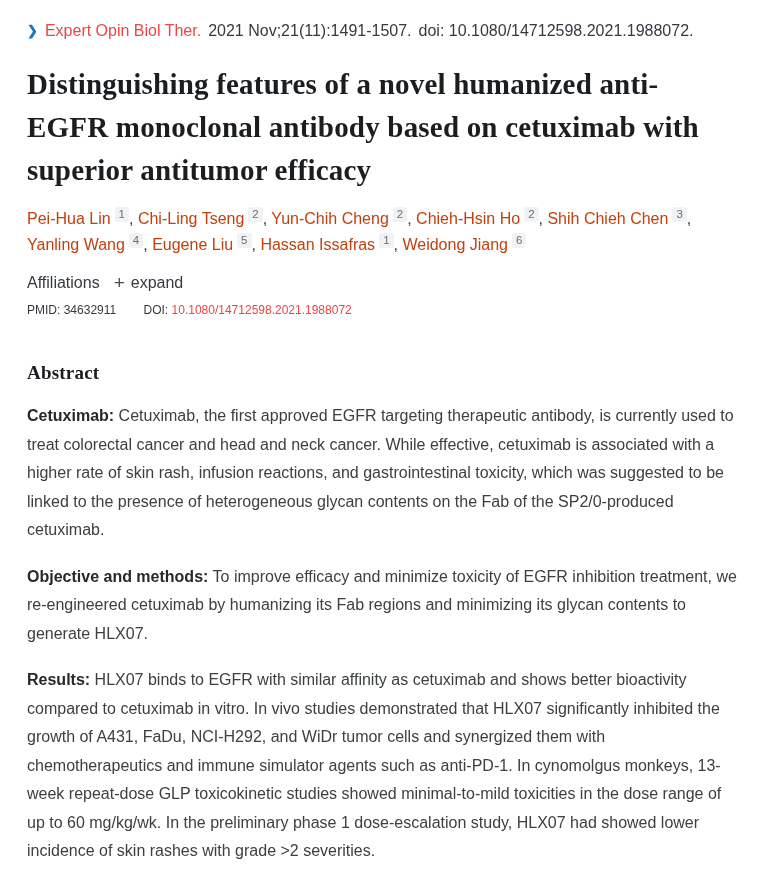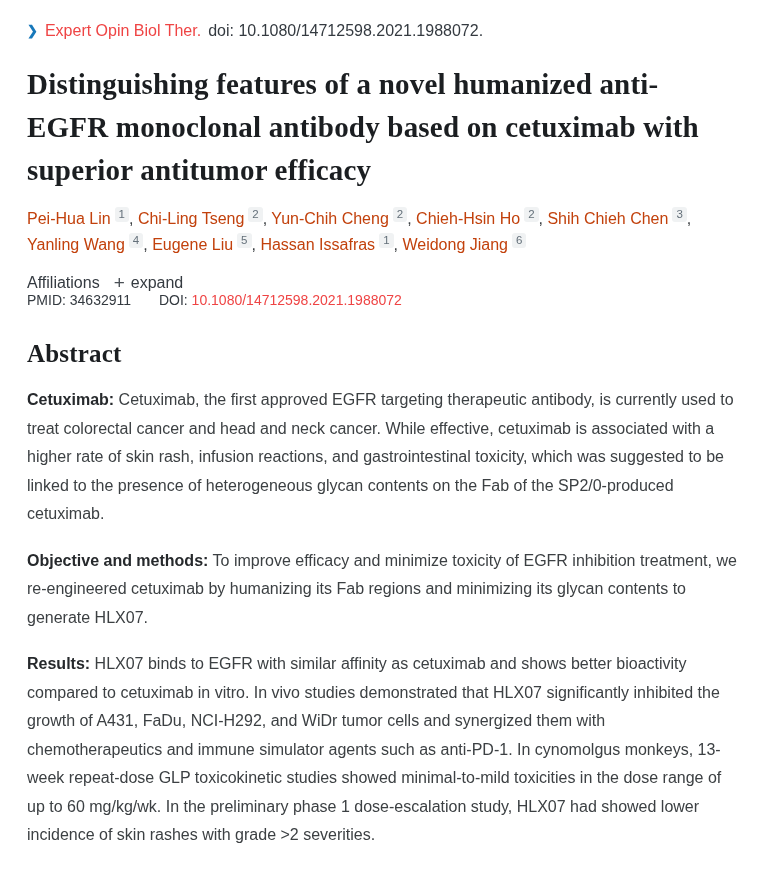--- a/index.html
+++ b/index.html
@@ -94,51 +94,53 @@
   }
   .plus-icon {
     font-size: 19px;
     font-weight: 400;
     color: #4a4f55;
     line-height: 16px;
   }
 
   
   .ids-row {
-    font-size: 14px;
+    margin-top: 11px;
+    font-size: 12px;
     color: #343a40;
   }
   .ids-row .doi-group { margin-left: 24px; }
 
   
   h2.abstract-heading {
     font-family: "Liberation Serif", "DejaVu Serif", serif;
-    font-size: 25px;
+    font-size: 19px;
     font-weight: 700;
     color: #1b1e21;
-    margin: 32px 0 0 0;
+    margin: 45px 0 0 0;
     letter-spacing: 0.2px;
   }
   .abstract p {
     font-size: 16px;
     line-height: 28.5px;
     margin: 18px 0 0 0;
     max-width: 717px;
     color: #3c4043;
   }
   .abstract p b { color: #26292c; }
 </style>
 </head>
 <body>
 
 <div class="page">
 
   <div class="citation-line">
     <span class="chevron">❯</span>
     <a class="link">Expert Opin Biol Ther.</a>
+    <span class="citation-meta">2021 Nov;21(11):1491-1507.</span>
     <span class="citation-meta">doi: 10.1080/14712598.2021.1988072.</span>
   </div>
 
   <h1 class="title">Distinguishing features of a novel humanized anti-EGFR monoclonal antibody based on cetuximab with superior antitumor efficacy</h1>
 
   <div class="authors"><a>Pei-Hua Lin</a><span class="aff-sup">1</span><span class="author-sep">, </span><a>Chi-Ling Tseng</a><span class="aff-sup">2</span><span class="author-sep">, </span><a>Yun-Chih Cheng</a><span class="aff-sup">2</span><span class="author-sep">, </span><a>Chieh-Hsin Ho</a><span class="aff-sup">2</span><span class="author-sep">, </span><a>Shih Chieh Chen</a><span class="aff-sup">3</span><span class="author-sep">, </span><a>Yanling Wang</a><span class="aff-sup">4</span><span class="author-sep">, </span><a>Eugene Liu</a><span class="aff-sup">5</span><span class="author-sep">, </span><a>Hassan Issafras</a><span class="aff-sup">1</span><span class="author-sep">, </span><a>Weidong Jiang</a><span class="aff-sup">6</span></div>
 
   <div class="affiliations-row">
     <span>Affiliations</span>
     <button class="expand-btn">

